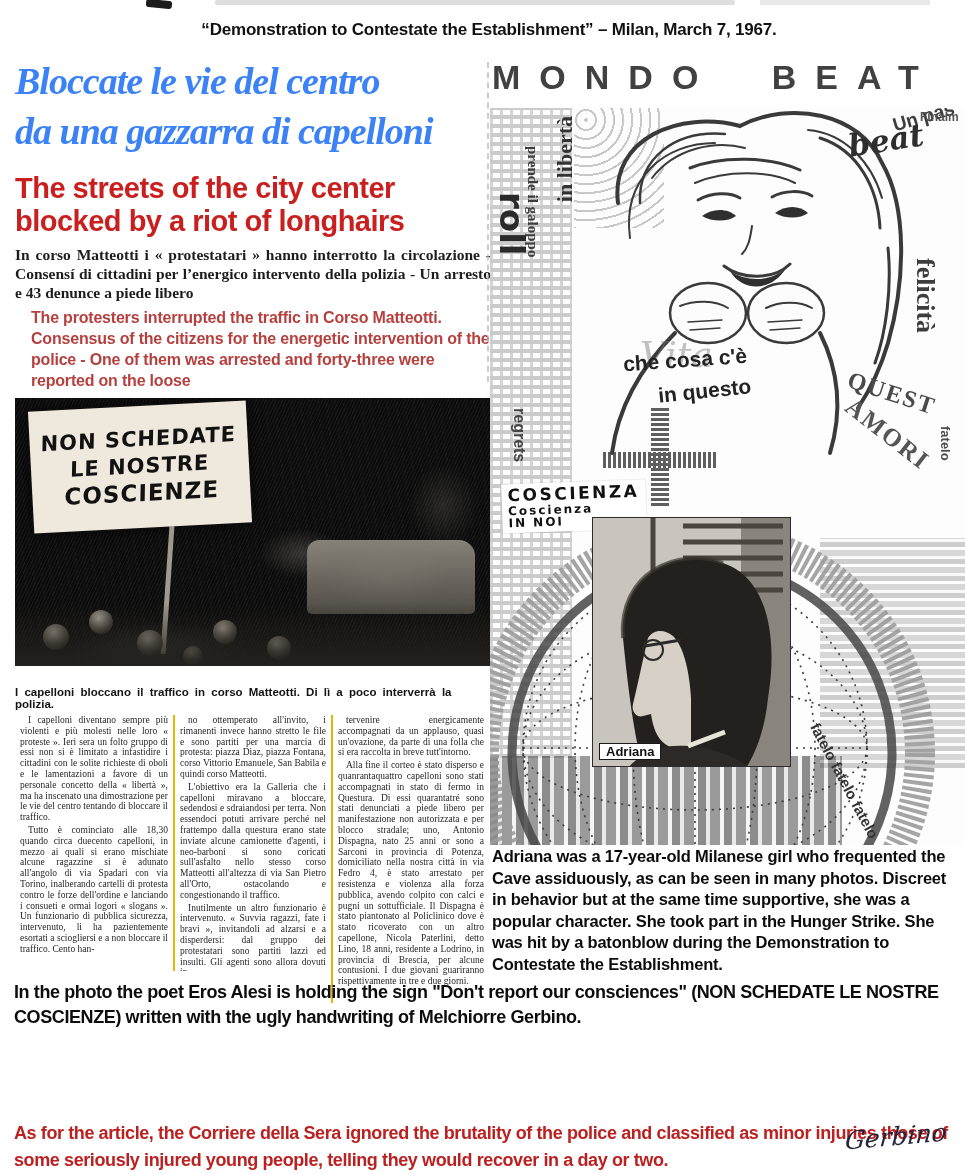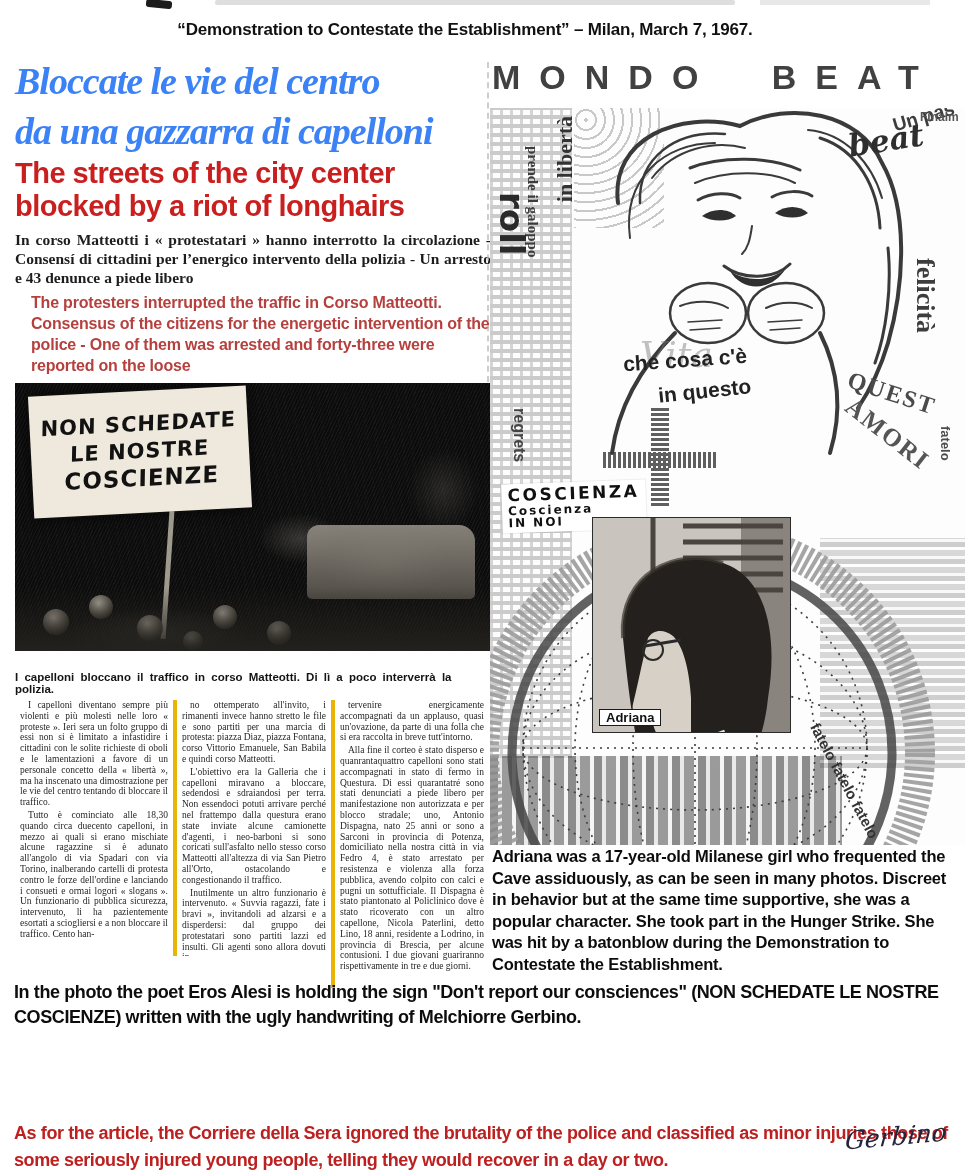--- a/index.html
+++ b/index.html
@@ -2,27 +2,27 @@
 <html><head>
 <meta charset="utf-8">
 <style>
   html,body{margin:0;padding:0;background:#ffffff;}
   .page{position:relative;width:965px;height:1174px;background:#fff;overflow:hidden;
         font-family:"Liberation Sans",sans-serif;color:#111;}
   
   .smudge1{position:absolute;left:146px;top:0;width:26px;height:8px;background:#1c1c1c;border-radius:3px;transform:rotate(6deg);}
   .smudge2{position:absolute;left:215px;top:0;width:520px;height:5px;background:#8a8a8a;opacity:.28;border-radius:2px;}
   .smudge3{position:absolute;left:760px;top:0;width:170px;height:5px;background:#8a8a8a;opacity:.2;}
-  .top-title{position:absolute;top:20px;left:0;width:930px;text-align:center;font-size:17px;font-weight:bold;letter-spacing:-0.2px;}
+  .top-title{position:absolute;top:20px;left:0;width:930px;text-align:center;font-size:17px;font-weight:bold;letter-spacing:-0.2px;padding-left:24px;}
 
   
   .clip{position:absolute;left:15px;top:56px;width:476px;}
   .headline-it{font-family:"Liberation Serif",serif;font-style:italic;font-weight:bold;
                font-size:38px;line-height:50px;color:#3b82f6;letter-spacing:-1px;white-space:nowrap;}
-  .headline-en{font-size:29px;line-height:33px;font-weight:bold;color:#c9201f;letter-spacing:-0.5px;margin-top:1px;}
+  .headline-en{font-size:29px;line-height:33px;font-weight:bold;color:#c9201f;letter-spacing:-0.5px;margin-top:16px;}
   .subhead-it{font-family:"Liberation Serif",serif;font-weight:bold;font-size:15.5px;line-height:19px;
               text-align:justify;color:#1d1d1d;margin-top:7px;}
   .subhead-en{font-size:16px;line-height:21px;font-weight:bold;color:#b5403e;margin-top:5px;letter-spacing:-0.2px;margin-left:16px;}
 
   .photo{position:relative;margin-top:7px;width:476px;height:268px;background:#0c0c0c;overflow:hidden;
          background-image:
            radial-gradient(ellipse 90px 50px at 78% 68%, rgba(190,185,175,.40), transparent 70%),
            radial-gradient(ellipse 60px 36px at 60% 58%, rgba(150,146,138,.30), transparent 70%),
            radial-gradient(ellipse 50px 60px at 90% 40%, rgba(120,116,110,.25), transparent 70%),
            radial-gradient(ellipse 120px 40px at 30% 95%, rgba(120,112,100,.30), transparent 75%),
@@ -37,21 +37,21 @@
   .head{position:absolute;border-radius:50%;background:radial-gradient(circle at 40% 35%, #d4ccbe, #39352d 75%);opacity:.85;}
   .car{position:absolute;left:292px;top:142px;width:168px;height:74px;border-radius:12px 16px 5px 5px;
        background:linear-gradient(#938d83,#57534c);opacity:.9;}
   .crowd{position:absolute;left:0;bottom:0;width:100%;height:64px;
          background:linear-gradient(transparent, rgba(36,34,30,.95));}
   .photo-caption{margin-top:20px;font-size:11.5px;font-weight:bold;color:#141414;word-spacing:3px;}
 
   .news-cols{display:flex;margin-top:5px;height:290px;}
   .ncol{width:158px;box-sizing:border-box;padding:0 5px;height:256px;overflow:hidden;
         font-family:"Liberation Serif",serif;font-size:9.5px;line-height:10.8px;text-align:justify;color:#262626;}
-  .ncol + .ncol{border-left:4px solid #eab308;}
+  .ncol + .ncol{border-left:2px solid #eab308;}
   .ncol.c3{height:288px;}
   .ncol p{margin:0 0 2px 0;text-indent:8px;}
   .attribution{position:absolute;left:70px;top:882px;width:300px;text-align:center;
                font-size:15px;font-weight:bold;color:#cc2222;}
 
   
   .divider{position:absolute;left:487px;top:62px;height:320px;border-left:2px dashed #b9b9b9;opacity:.7;}
   .masthead{position:absolute;left:492px;top:58px;width:472px;font-size:34px;font-weight:800;color:#414141;
             letter-spacing:19px;word-spacing:26px;font-family:"Liberation Sans",sans-serif;transform:scaleY(.96);white-space:nowrap;}
   .art{position:absolute;left:490px;top:108px;width:475px;height:737px;overflow:hidden;background:#fdfdfd;}
@@ -83,21 +83,21 @@
   .w-checosa{left:133px;top:240px;font-size:21px;color:#222;transform:rotate(-4deg);}
   .w-inquesto{left:168px;top:271px;font-size:21px;color:#222;transform:rotate(-6deg);}
   .w-vita{left:150px;top:226px;font-size:36px;font-family:"DejaVu Serif",serif;font-style:italic;color:#777;opacity:.45;font-weight:normal;}
   .coscienza{position:absolute;left:12px;top:374px;background:#fff;padding:3px 6px;transform:rotate(-2deg);
              box-shadow:0 0 0 1px rgba(0,0,0,.06);}
   .coscienza div{font-family:"DejaVu Sans",sans-serif;font-weight:800;color:#101010;line-height:1.05;}
   .coscienza .c1{font-size:17px;letter-spacing:2.5px;}
   .coscienza .c2{font-size:12px;letter-spacing:2px;}
   .coscienza .c3{font-size:12px;letter-spacing:2px;}
 
-  .adriana{position:absolute;left:103px;top:410px;width:197px;height:214px;overflow:hidden;
+  .adriana{position:absolute;left:103px;top:410px;width:197px;height:248px;overflow:hidden;
            box-shadow:0 0 0 1px #2b2b2b;background:#c9c5be;}
   .adriana-label{position:absolute;left:6px;bottom:6px;background:#fff;border:1.5px solid #1a1a1a;
                  padding:0 6px;font-size:13px;font-weight:bold;color:#111;}
   .mb-caption{position:absolute;left:492px;top:846px;width:472px;font-size:16.5px;font-weight:bold;
               line-height:21.5px;color:#0c0c0c;letter-spacing:-0.2px;}
 
   
   .footer-black{position:absolute;left:14px;top:980px;width:948px;font-size:18px;font-weight:bold;
                 color:#0d0d0d;line-height:25px;letter-spacing:-0.4px;}
   .footer-black p{margin:0 0 3px 0;}

